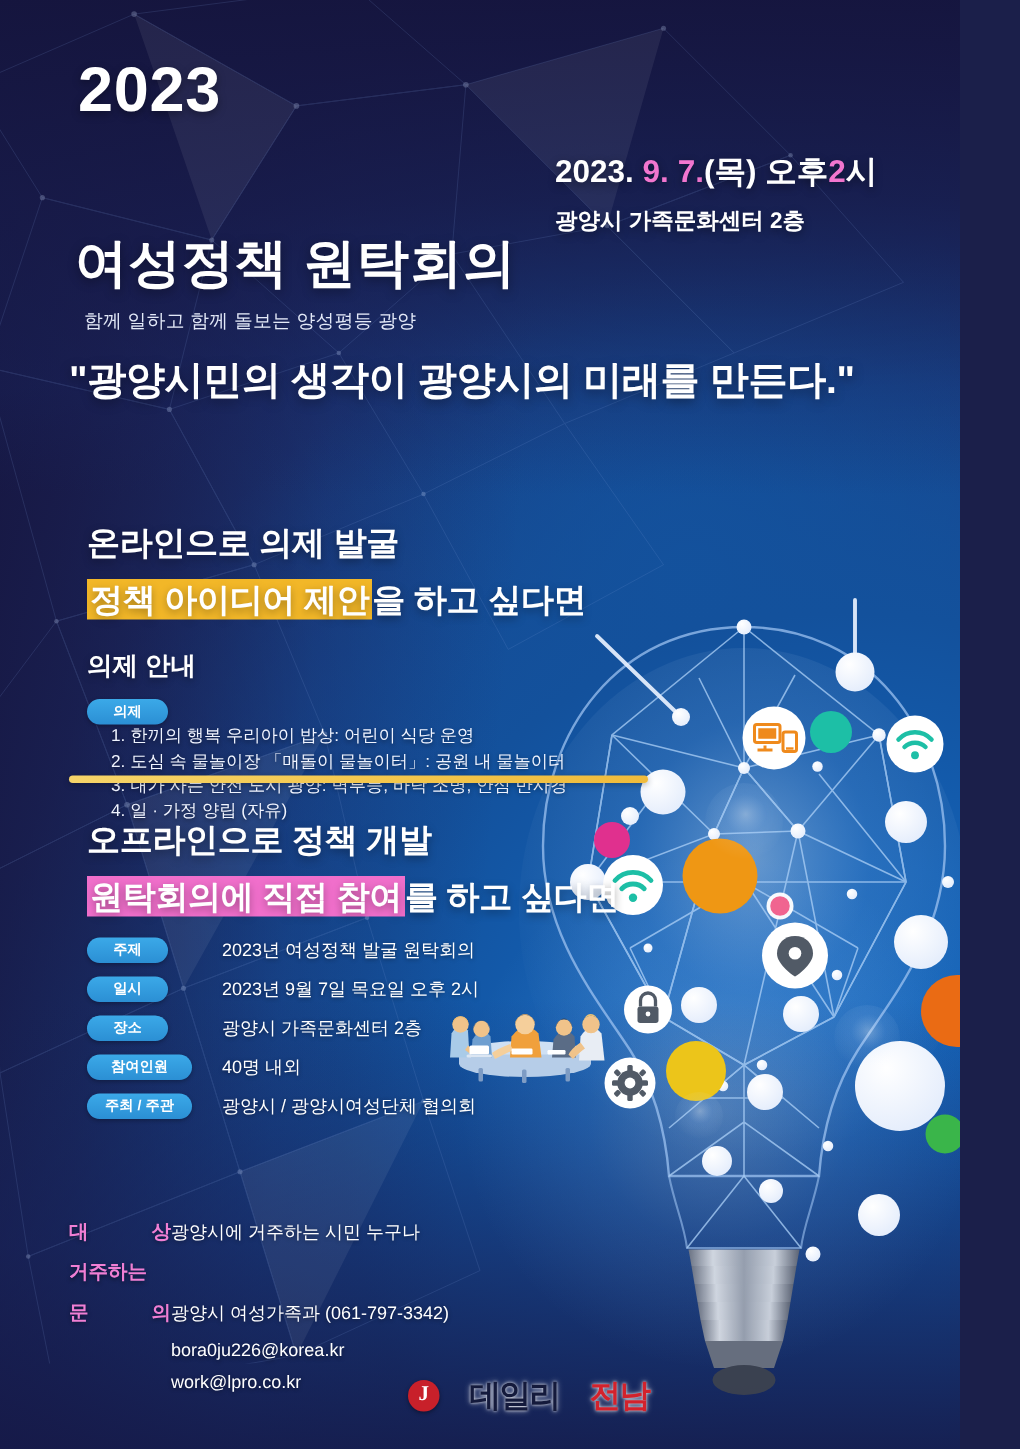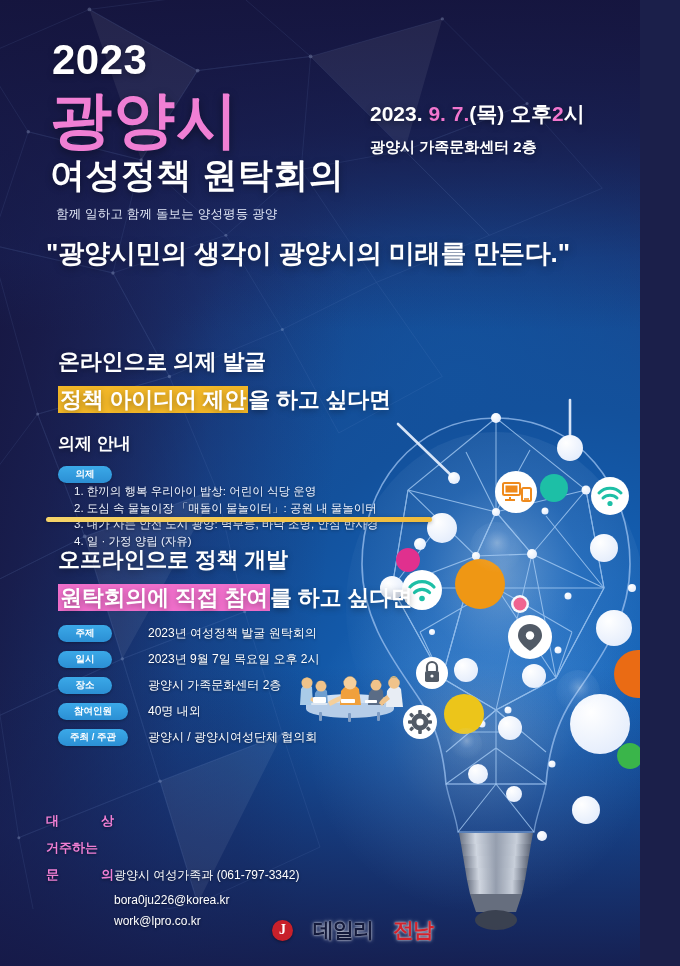--- a/index.html
+++ b/index.html
@@ -428,21 +428,20 @@
       <path d="M119 476 L181 476 L179 488 L121 488 Z" fill="url(#screwG)"></path>
       <path d="M121 488 L179 488 L176 502 L124 502 Z" fill="url(#screwG)"></path>
       <path d="M124 502 L176 502 L170 520 L130 520 Z" fill="#6a717f"></path>
       <ellipse cx="150" cy="528" rx="21" ry="10" fill="#3c4250"></ellipse>
     </g>
   </svg>
 
   <div class="content">
 
     <div class="year">2023</div>
-    <div class="city">광양시</div>
     <div class="maintitle">여성정책 원탁회의</div>
 
     <div class="datewrap">
       <div class="dateline"><span>2023. </span><span class="hl">9. </span><span class="hl">7.</span><span>(목) 오후</span><span class="hl">2</span><span>시</span></div>
       <div class="placeline">광양시 가족문화센터 2층</div>
     </div>
 
     <div class="slogan">함께 일하고 함께 돌보는 양성평등 광양</div>
     <div class="quote">"광양시민의 생각이 광양시의 미래를 만든다."</div>
 
@@ -552,20 +551,21 @@
       <rect x="63" y="50" width="3" height="9" rx="1" fill="#7e9cc4"></rect>
       <rect x="92" y="49" width="3" height="9" rx="1" fill="#7e9cc4"></rect>
     </svg>
 
     <div class="footer">
       <div class="f-row">
         <div class="f-key">
           <span>대</span>
           <span>상</span>
         </div>
+        <div class="f-val">광양시에 거주하는 시민 누구나</div>
       </div>
 
       <div class="f-row">
         <div class="f-key solid">거주하는</div>
       </div>
 
       <div class="f-row">
         <div class="f-key">
           <span>문</span>
           <span>의</span>

